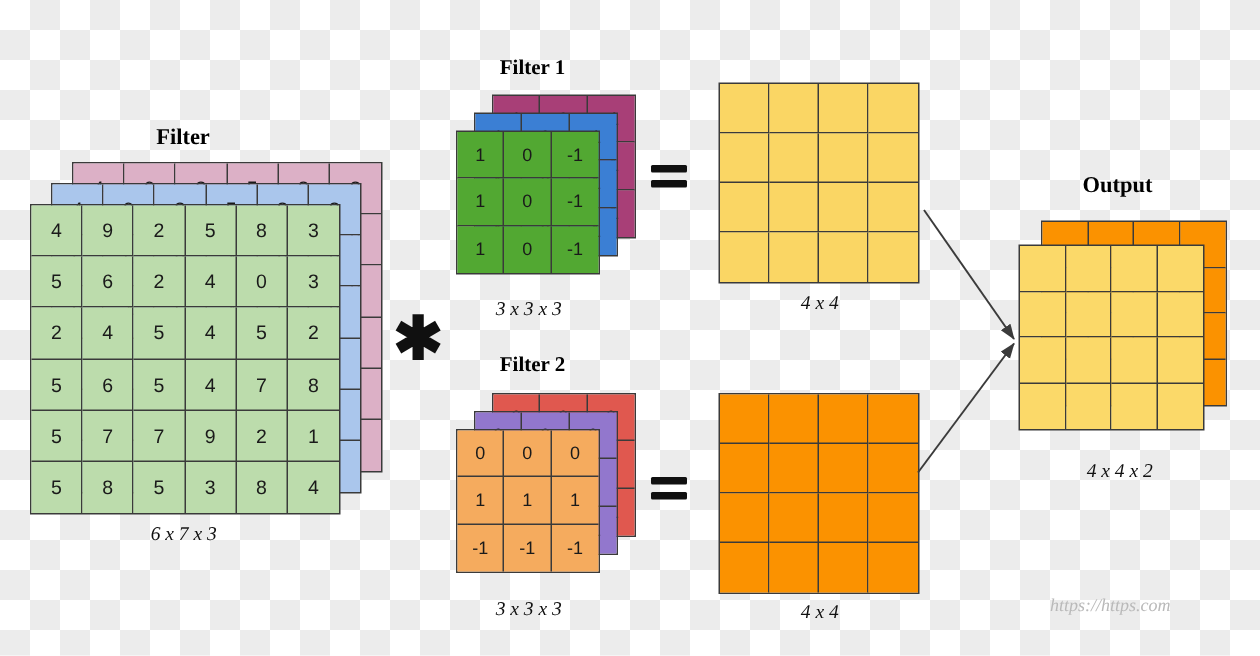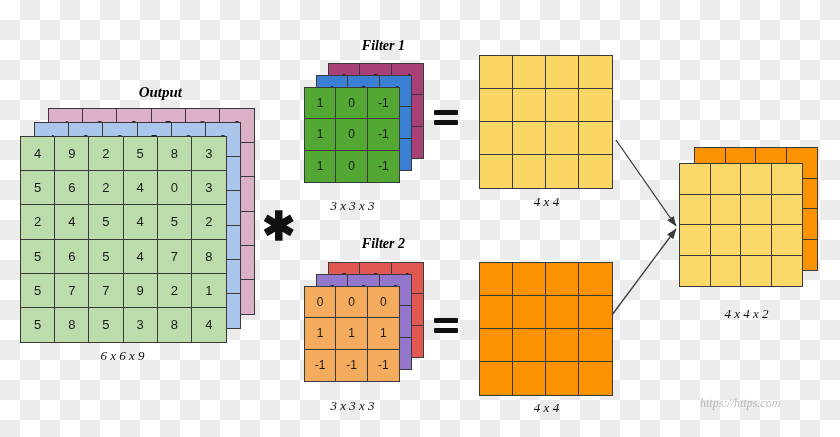--- a/index.html
+++ b/index.html
@@ -21,24 +21,23 @@
       linear-gradient(45deg, #ececec 25%, transparent 25%, transparent 75%, #ececec 75%),
       linear-gradient(45deg, #ececec 25%, transparent 25%, transparent 75%, #ececec 75%);
     background-size: 40px 40px;
     background-position: 0 0, 20px 20px;
   }
 
   .title {
     position: absolute;
     font-family: "Liberation Serif", serif;
     font-weight: bold;
-    font-style: italic;
     color: #000000;
     white-space: nowrap;
-    text-align: right;
+    text-align: center;
   }
   .caption {
     position: absolute;
     font-family: "Liberation Serif", serif;
     font-weight: normal;
     font-style: italic;
     color: #111111;
     white-space: nowrap;
     text-align: center;
   }
@@ -175,21 +174,21 @@
     font-size: 12px;
     color: #b9b9b9;
     white-space: nowrap;
   }
 </style>
 </head>
 <body>
 
 <div id="canvas">
 
-  <div class="title" id="title-input">Output</div>
+  <div class="title" id="title-input">Filter</div>
 
   <div class="grid input-grid" id="input-layer-back">
       <div class="cell">4</div>
       <div class="cell">9</div>
       <div class="cell">2</div>
       <div class="cell">5</div>
       <div class="cell">8</div>
       <div class="cell lastcol">3</div>
       <div class="cell">5</div>
       <div class="cell">6</div>
@@ -292,21 +291,21 @@
       <div class="cell">2</div>
       <div class="cell lastcol">1</div>
       <div class="cell lastrow">5</div>
       <div class="cell lastrow">8</div>
       <div class="cell lastrow">5</div>
       <div class="cell lastrow">3</div>
       <div class="cell lastrow">8</div>
       <div class="cell lastcol lastrow">4</div>
     </div>
 
-  <div class="caption" id="cap-input">6 x 6 x 9</div>
+  <div class="caption" id="cap-input">6 x 7 x 3</div>
 
   <div class="op" id="op-star">✱</div>
 
   <div class="title" id="title-filter1">Filter 1</div>
 
   <div class="grid filter-grid" id="f1-back">
       <div class="cell">1</div>
       <div class="cell">0</div>
       <div class="cell lastcol">-1</div>
       <div class="cell">1</div>
@@ -421,20 +420,21 @@
       <div class="cell"></div>
       <div class="cell"></div>
       <div class="cell lastcol"></div>
       <div class="cell lastrow"></div>
       <div class="cell lastrow"></div>
       <div class="cell lastrow"></div>
       <div class="cell lastcol lastrow"></div>
     </div>
   <div class="caption" id="cap-fmap2">4 x 4</div>
 
+  <div class="title" id="title-output">Output</div>
 
   <div class="grid out-grid" id="out-back">
       <div class="cell"></div>
       <div class="cell"></div>
       <div class="cell"></div>
       <div class="cell lastcol"></div>
       <div class="cell"></div>
       <div class="cell"></div>
       <div class="cell"></div>
       <div class="cell lastcol"></div>

